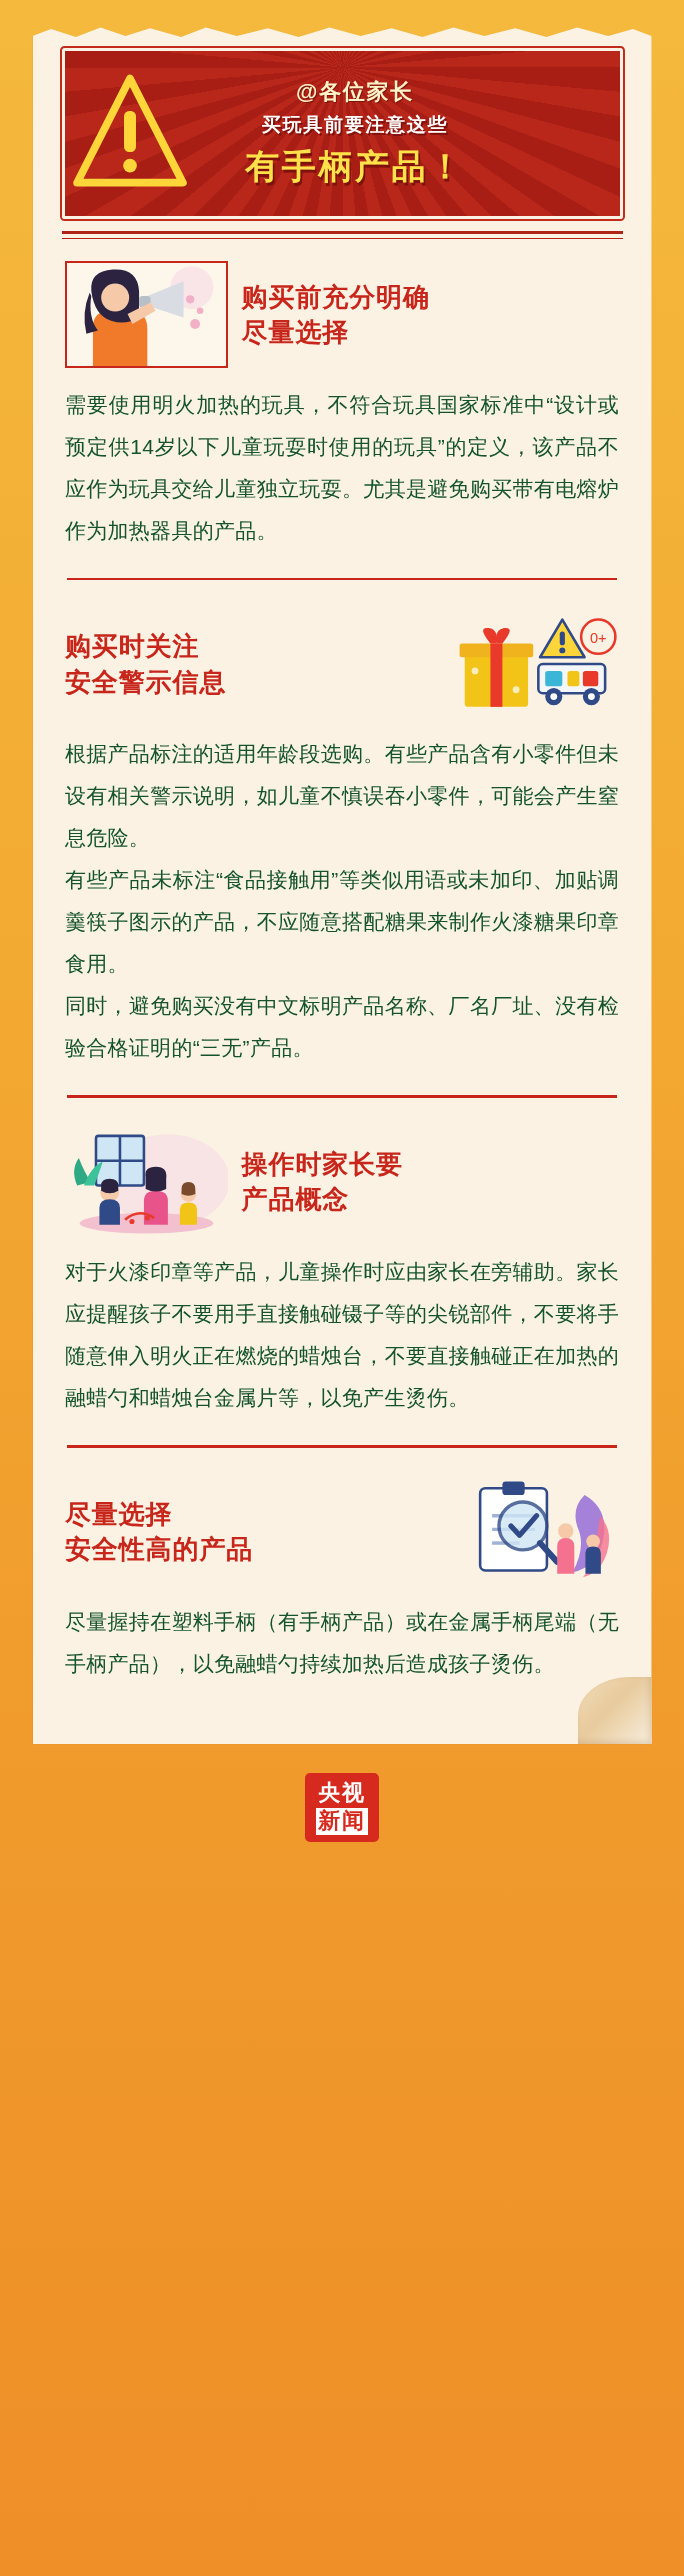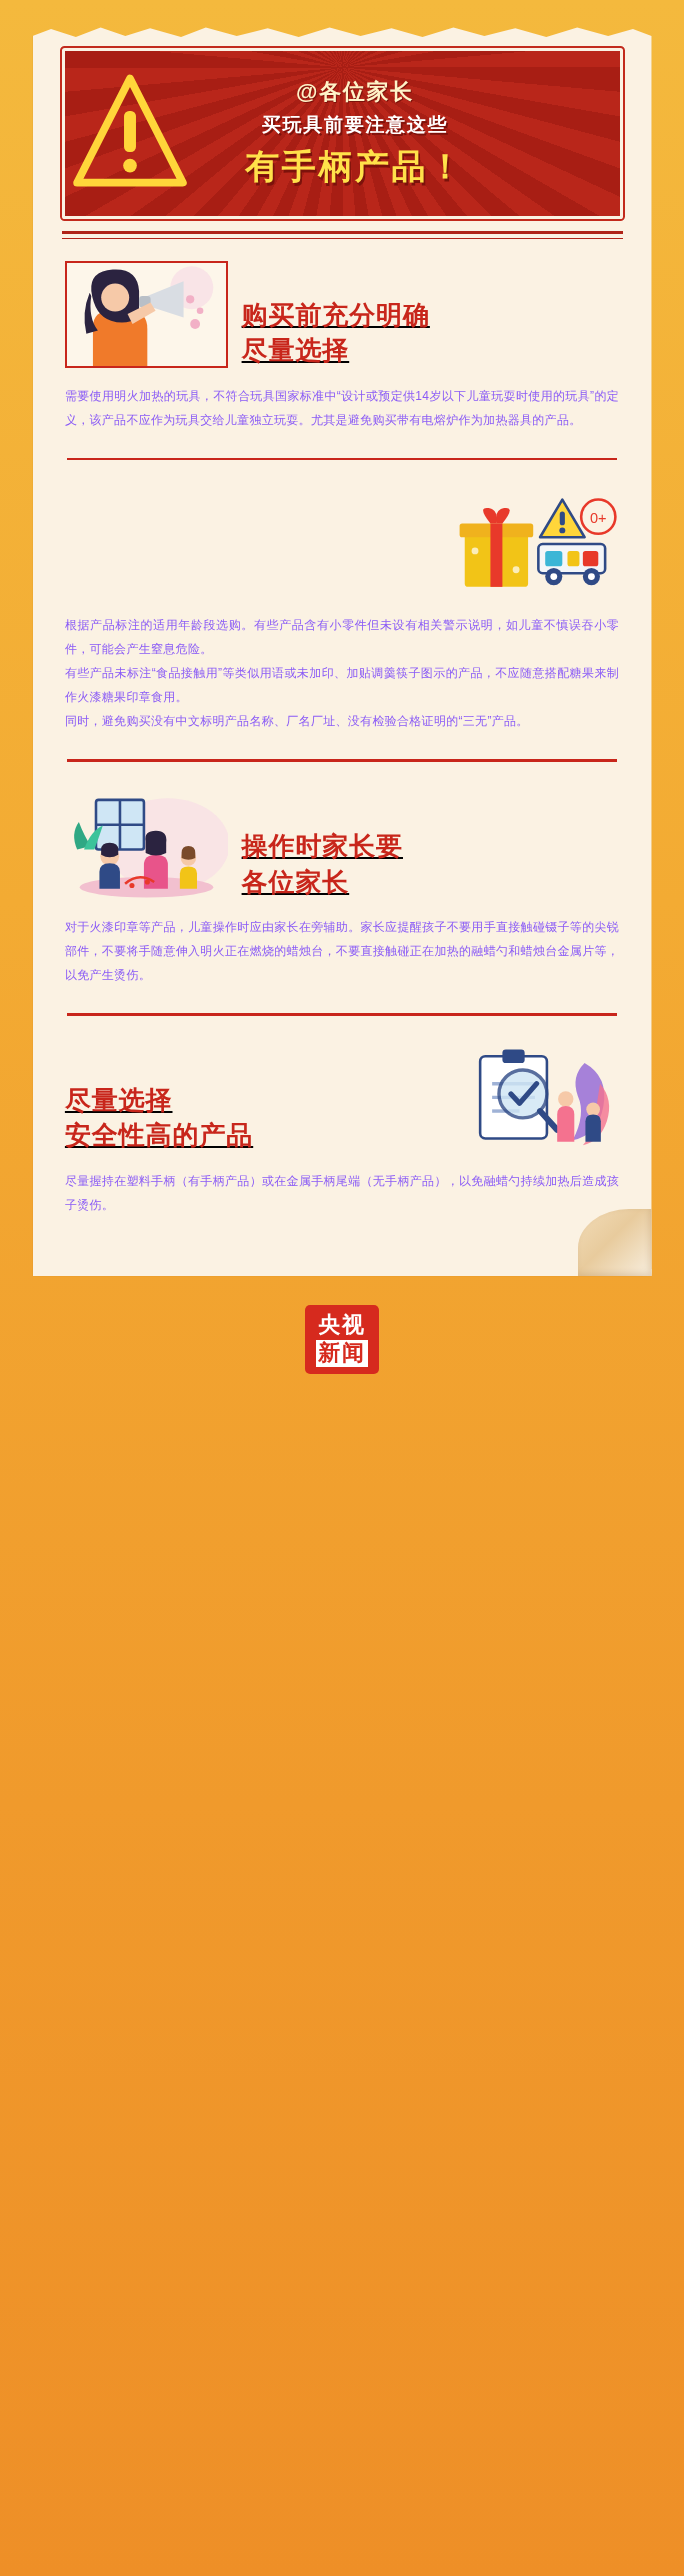--- a/index.html
+++ b/index.html
@@ -123,37 +123,36 @@
   .banner-underline2 {
     margin: 3.4px 0 0 0;
     height: 1.7px;
     background: #b02418;
   }
 
   
   .section { padding: 22px 3.4px 8.6px 3.4px; }
   .sec-head {
     display: flex;
-    align-items: flex-end;
+    align-items: center;
     gap: 13.7px;
     margin-bottom: 15.4px;
-    text-decoration: underline;
   }
   .sec-title {
     color: #c8261b;
     font-size: 26px;
     font-weight: bold;
     line-height: 1.35;
     letter-spacing: 0.9px;
   }
   .sec-title .t2 { display: block; }
 
   .sec-body {
-    color: #8b5cf6;
-    font-size: 12px;
+    color: #14532d;
+    font-size: 21px;
     line-height: 2.0;
     letter-spacing: 0.3px;
     text-align: justify;
   }
   .sec-body p { margin: 0; }
 
   .divider {
     height: 2.6px;
     background: #c8261b;
     margin: 26px 1.7px 0 1.7px;
@@ -234,20 +233,24 @@
         </div>
       </div>
       <div class="sec-body">
         <p>需要使用明火加热的玩具，不符合玩具国家标准中“设计或预定供14岁以下儿童玩耍时使用的玩具”的定义，该产品不应作为玩具交给儿童独立玩耍。尤其是避免购买带有电熔炉作为加热器具的产品。</p>
       </div>
       <div class="divider"></div>
     </div>
 
     <div class="section">
       <div class="sec-head">
+        <div class="sec-title">
+          <span>购买时关注</span>
+          <span class="t2">安全警示信息</span>
+        </div>
         <svg class="illus" viewBox="0 0 190 125" style="margin-left:auto">
           <rect width="190" height="125" fill="#fbf2e3"></rect>
           <rect x="10" y="48" width="74" height="64" rx="4" fill="#f2c417"></rect>
           <rect x="4" y="38" width="86" height="16" rx="3" fill="#f0b21d"></rect>
           <rect x="40" y="38" width="14" height="74" fill="#e8392a"></rect>
           <path d="M40 38 Q24 18 38 20 Q50 22 47 38 Z" fill="#e8392a"></path>
           <path d="M54 38 Q70 18 56 20 Q44 22 47 38 Z" fill="#e8392a"></path>
           <circle cx="22" cy="70" r="4" fill="#fff" opacity="0.7"></circle>
           <circle cx="70" cy="92" r="4" fill="#fff" opacity="0.7"></circle>
           <rect x="96" y="62" width="78" height="34" rx="5" fill="#f4f6f8" stroke="#2f4a86" stroke-width="3"></rect>
@@ -292,21 +295,21 @@
           <path d="M94 56 Q92 44 106 44 Q120 44 118 58 L118 70 Q106 76 94 70 Z" fill="#2b2340"></path>
           <circle cx="144" cy="76" r="9" fill="#f6c9a8"></circle>
           <path d="M134 112 L134 94 Q134 86 144 86 Q154 86 154 94 L154 112 Z" fill="#f2c417"></path>
           <path d="M136 70 Q136 62 144 62 Q152 62 152 70 L152 76 Q144 80 136 76 Z" fill="#7a4a2a"></path>
           <path d="M70 106 q16 -14 34 -2" stroke="#e8392a" stroke-width="3" fill="none"></path>
           <circle cx="78" cy="108" r="3" fill="#e8392a"></circle>
           <circle cx="96" cy="104" r="3" fill="#e8392a"></circle>
         </svg>
         <div class="sec-title">
           <span>操作时家长要</span>
-          <span class="t2">各位家长</span>
+          <span class="t2">产品概念</span>
         </div>
       </div>
       <div class="sec-body">
         <p>对于火漆印章等产品，儿童操作时应由家长在旁辅助。家长应提醒孩子不要用手直接触碰镊子等的尖锐部件，不要将手随意伸入明火正在燃烧的蜡烛台，不要直接触碰正在加热的融蜡勺和蜡烛台金属片等，以免产生烫伤。</p>
       </div>
       <div class="divider"></div>
     </div>
 
     <div class="section">
       <div class="sec-head">

